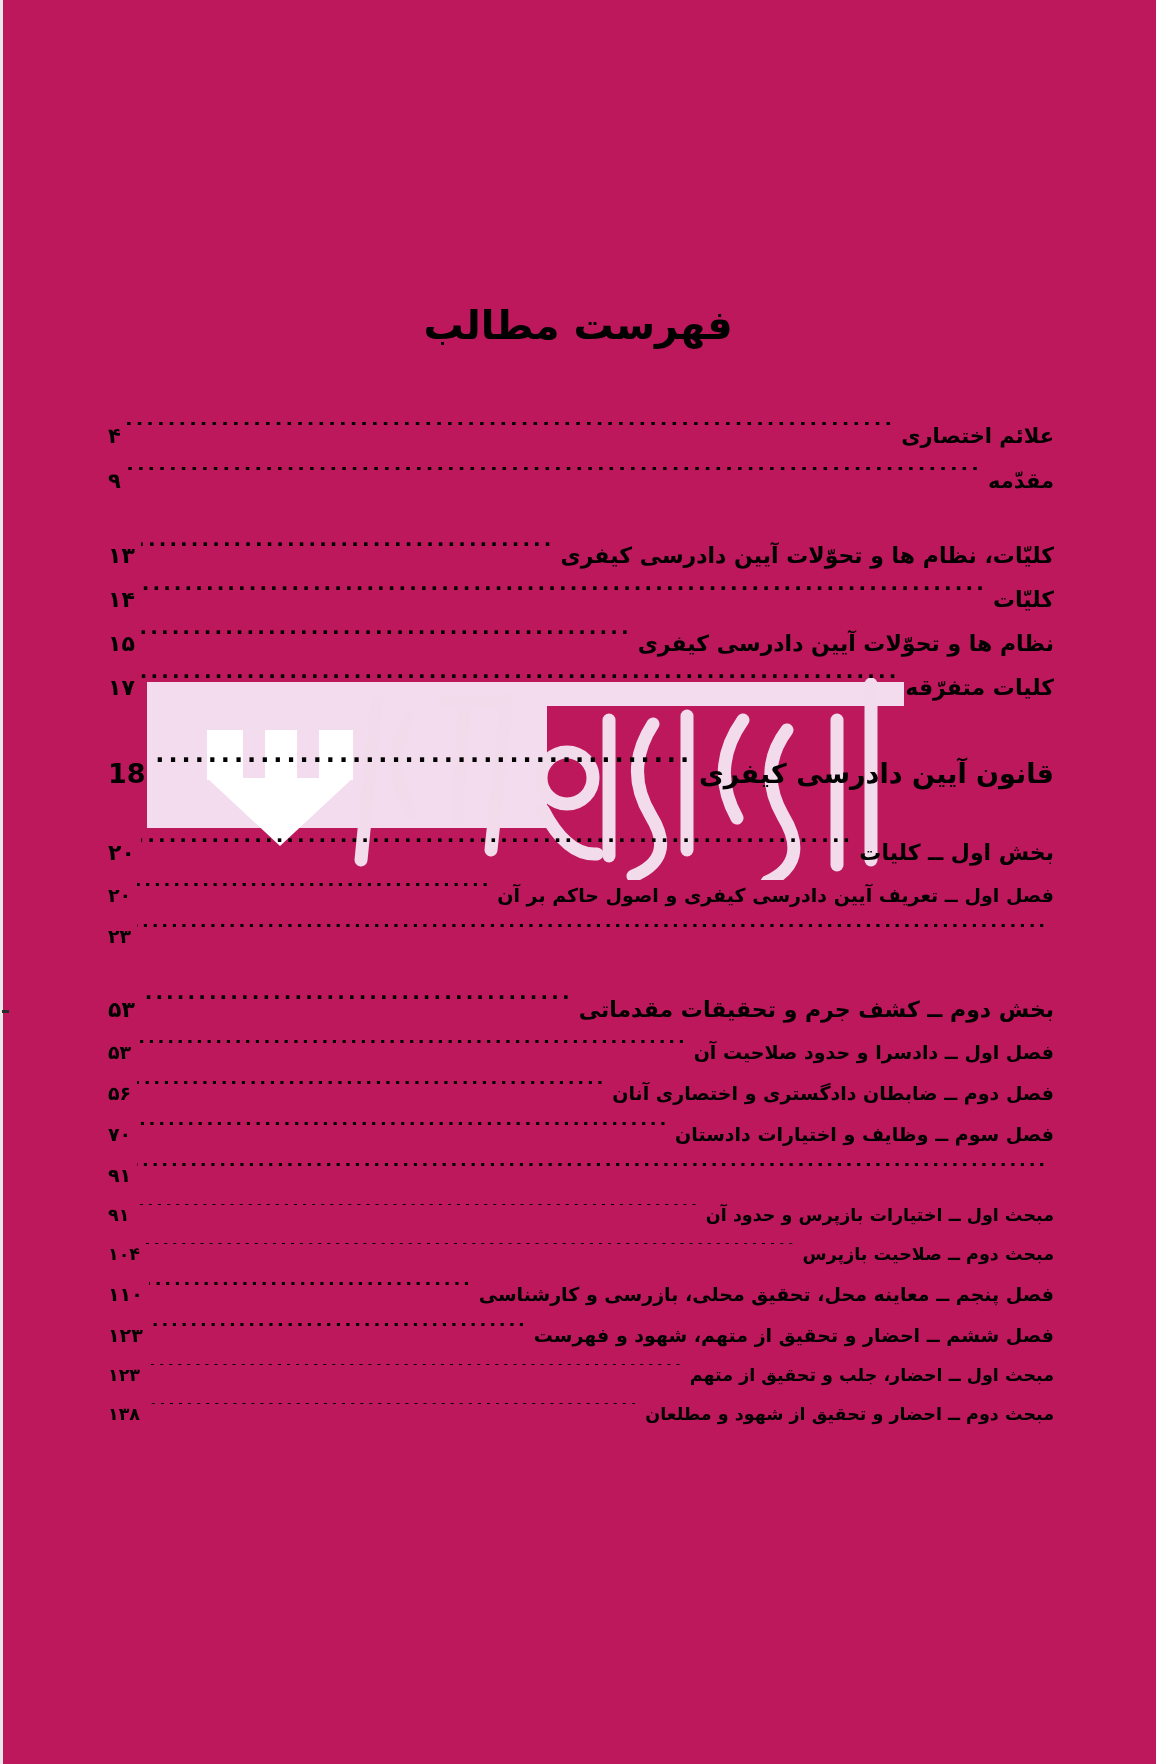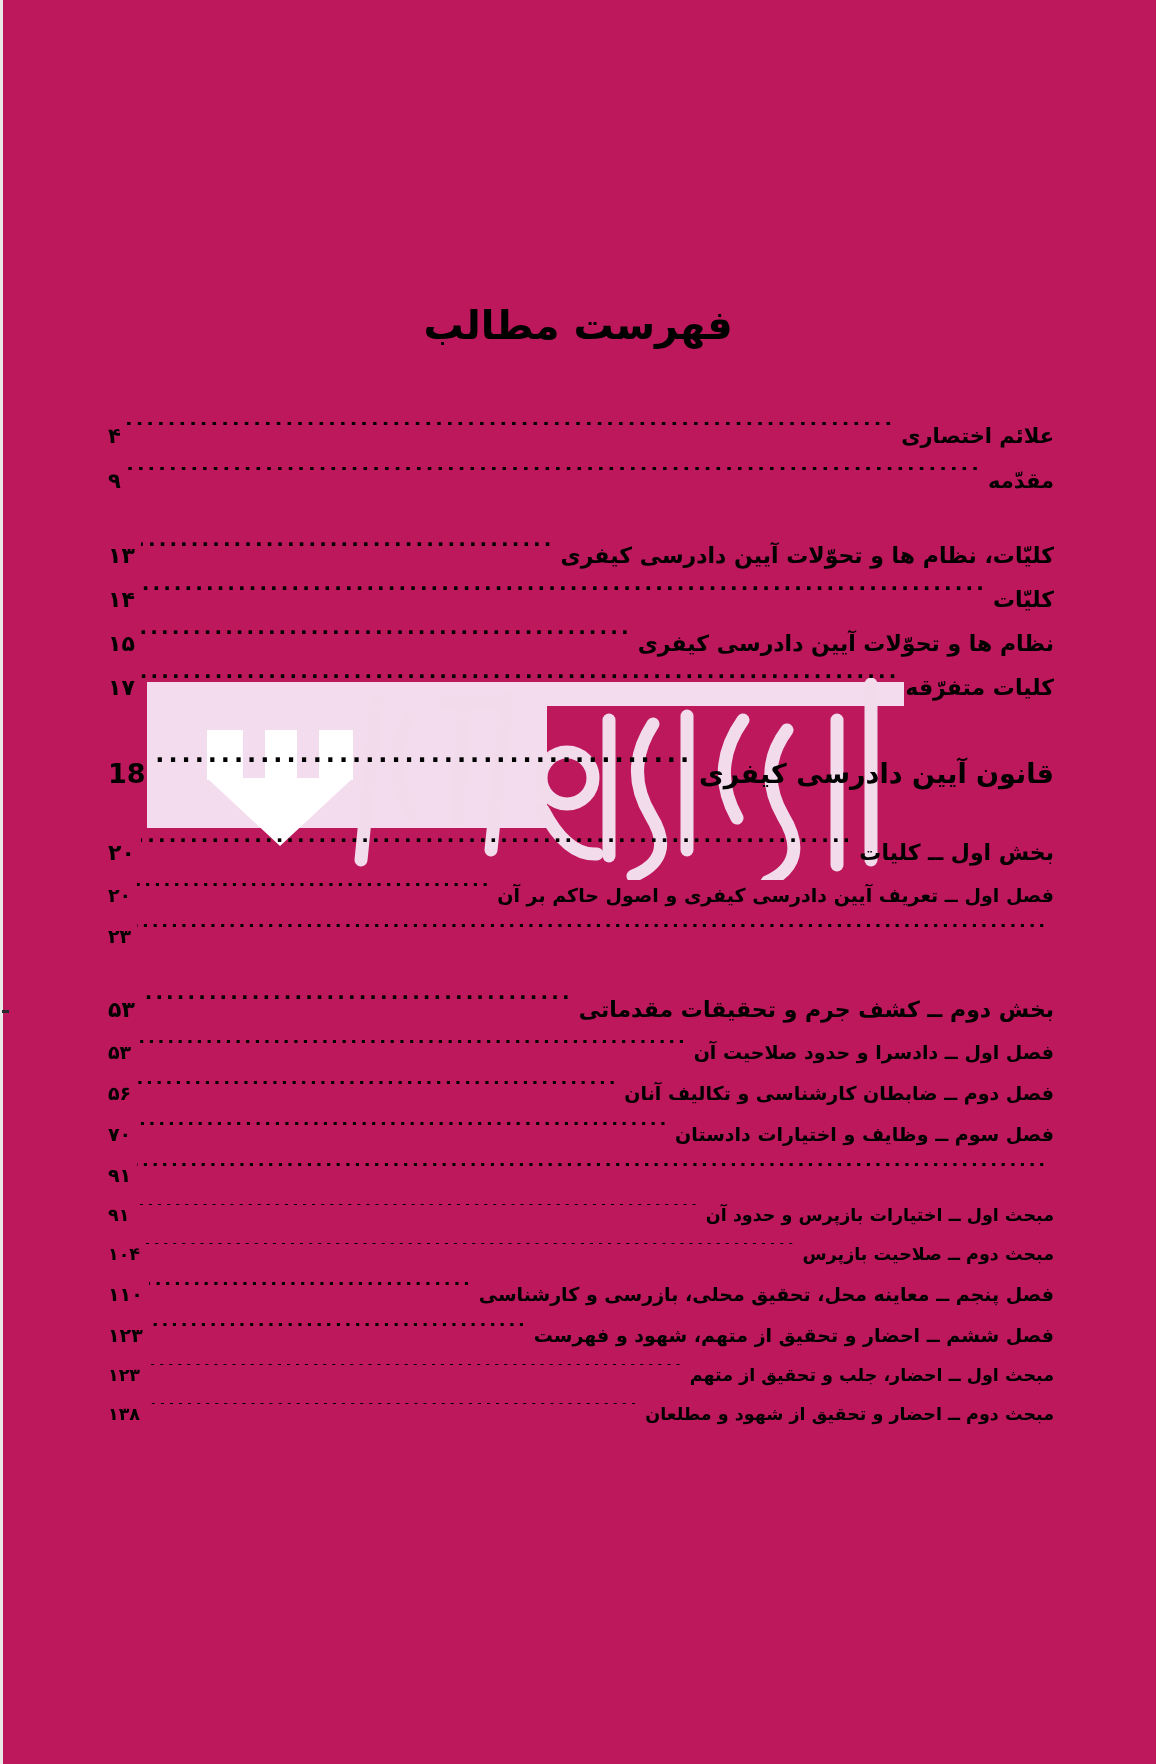--- a/index.html
+++ b/index.html
@@ -242,21 +242,21 @@
           <span class="toc-label">بخش دوم ــ کشف جرم و تحقیقات مقدماتی</span>
           <span class="toc-leader"></span>
           <span class="toc-page">۵۳</span>
         </div>
         <div class="toc-row lvl-sub">
           <span class="toc-label">فصل اول ــ دادسرا و حدود صلاحیت آن</span>
           <span class="toc-leader"></span>
           <span class="toc-page">۵۳</span>
         </div>
         <div class="toc-row lvl-sub">
-          <span class="toc-label">فصل دوم ــ ضابطان کارشناسی و تکالیف آنان</span>
+          <span class="toc-label">فصل دوم ــ ضابطان دادگستری و اختصاری آنان</span>
           <span class="toc-leader"></span>
           <span class="toc-page">۵۶</span>
         </div>
         <div class="toc-row lvl-sub">
           <span class="toc-label">فصل سوم ــ وظایف و اختیارات دادستان</span>
           <span class="toc-leader"></span>
           <span class="toc-page">۷۰</span>
         </div>
         <div class="toc-row lvl-sub">
           <span class="toc-leader"></span>

